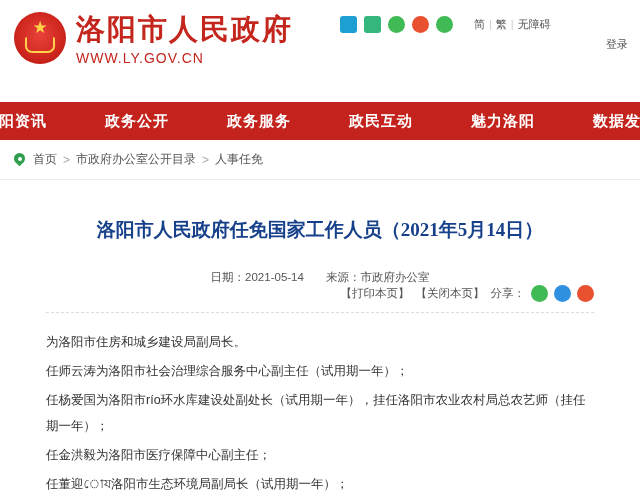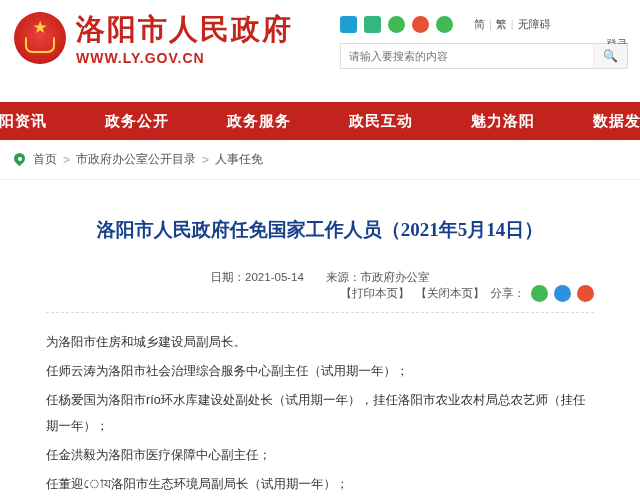--- a/index.html
+++ b/index.html
@@ -54,21 +54,21 @@
     font-family: "Liberation Serif", serif;
     font-size: 29px;
     font-weight: bold;
     color: #c4261d;
     letter-spacing: 2px;
     line-height: 34px;
   }
   .gov-url {
     font-family: "Liberation Sans", sans-serif;
     font-size: 14px;
-    font-weight: bold;
+    font-weight: normal;
     color: #c4261d;
     letter-spacing: 1px;
     margin-top: 4px;
   }
 
   .header-right {
     margin-left: auto;
     width: 300px;
     padding: 14px 12px 0 0;
   }
@@ -255,24 +255,20 @@
       <span class="tool-ico green2"></span>
       <div class="hdr-links">
         <span>简</span>
         <span class="hdr-sep">|</span>
         <span>繁</span>
         <span class="hdr-sep">|</span>
         <span>无障碍</span>
       </div>
       <span class="login-btn">登录</span>
     </div>
-    <div class="search-row">
-      <input class="search-input" placeholder="请输入要搜索的内容" style="">
-      <div class="search-btn">🔍</div>
-    </div>
   </div>
 </div>
 
 <div class="nav">
   <div class="nav-item">洛阳资讯</div>
   <div class="nav-item">政务公开</div>
   <div class="nav-item">政务服务</div>
   <div class="nav-item">政民互动</div>
   <div class="nav-item">魅力洛阳</div>
   <div class="nav-item">数据发布</div>

